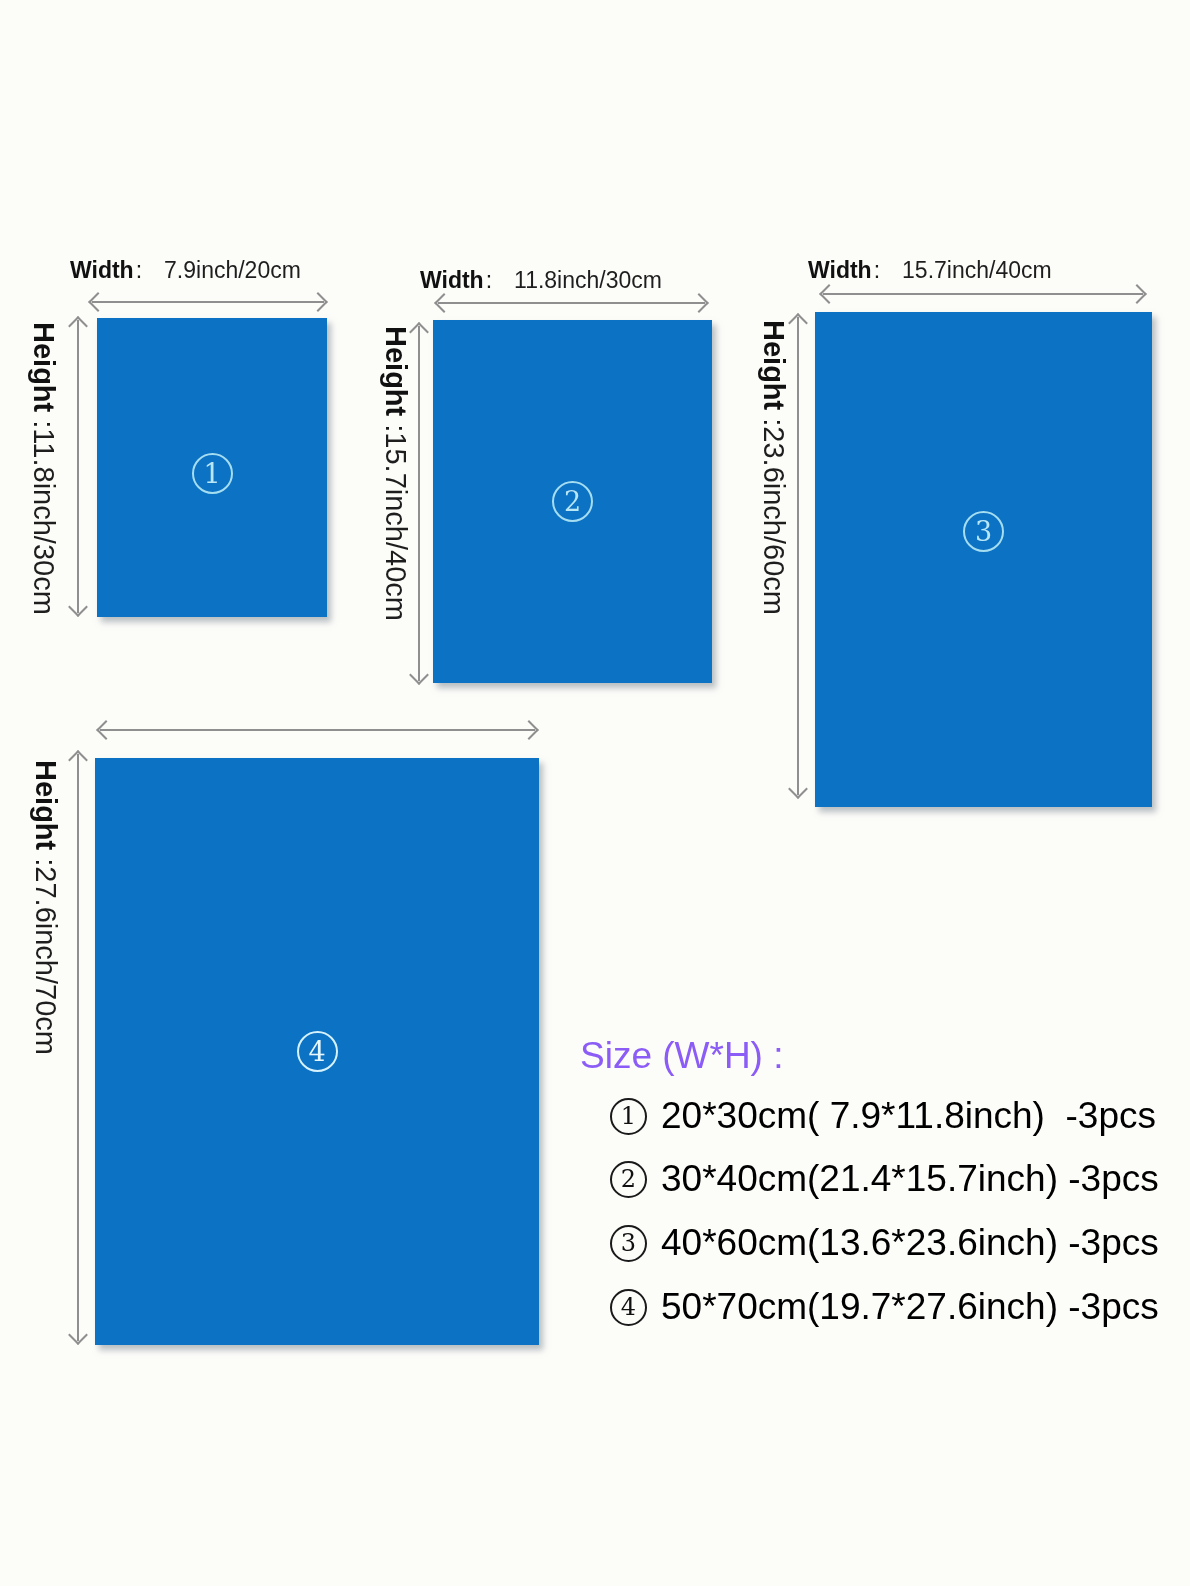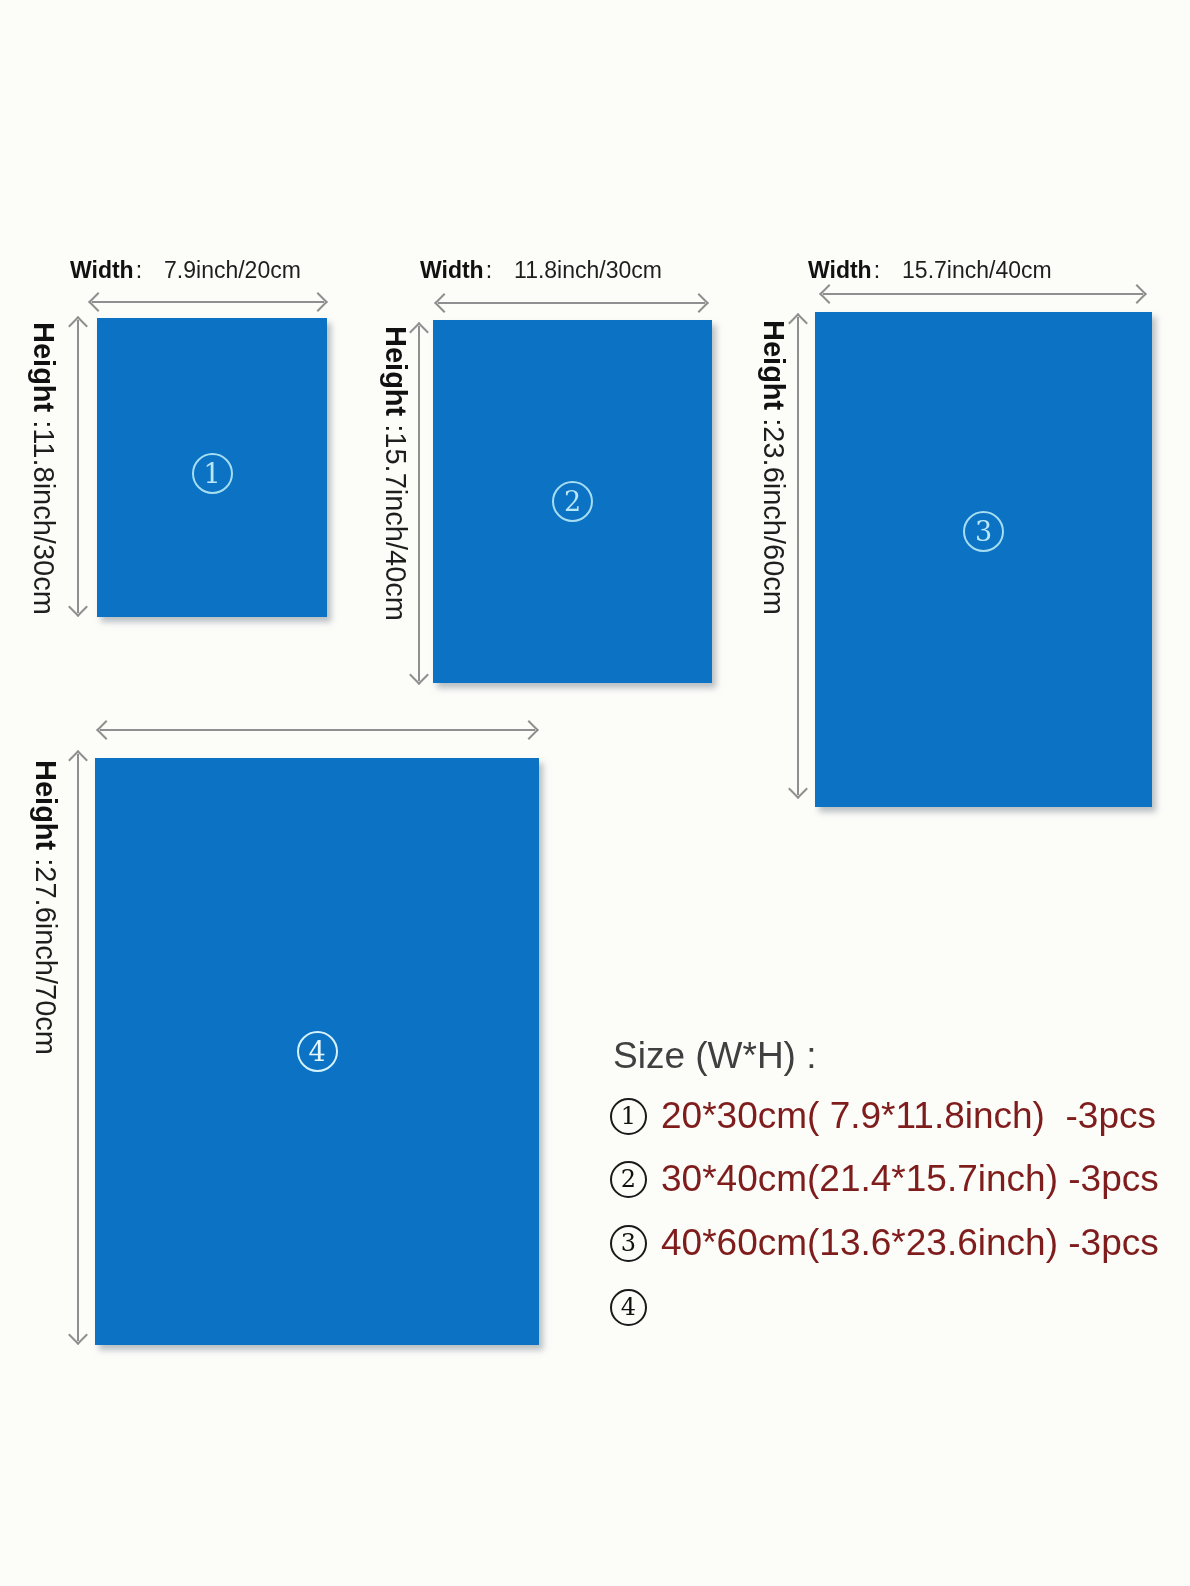--- a/index.html
+++ b/index.html
@@ -40,21 +40,21 @@
   .p4-rect .circ .circ-digit{color:#e6f8ff;}
 
   
   .wlabel{
     position:absolute;font-size:23px;white-space:nowrap;line-height:32px;
   }
   .dim-name{font-weight:700;color:#111;}
   .dim-colon{margin-left:2px;margin-right:22px;}
   .dim-value{color:#1e1e1e;}
   .p1-wlabel{left:70px;top:254px;width:300px;}
-  .p2-wlabel{left:420px;top:254px;width:300px;}
+  .p2-wlabel{left:420px;top:264px;width:300px;}
   .p3-wlabel{left:808px;top:254px;width:345px;}
   .p4-wlabel{left:72px;top:684px;width:320px;}
 
   .vlabel{
     position:absolute;font-size:29px;white-space:nowrap;line-height:32px;
     transform-origin:left top;transform:rotate(90deg);
   }
   .p1-vlabel{left:60px;top:322px;}
   .p2-vlabel{left:412px;top:326px;}
   .p3-vlabel{left:790px;top:320px;}
@@ -80,37 +80,37 @@
   }
   .varrow::before{top:-1px;transform:rotate(-135deg);}
   .varrow::after{bottom:-1px;transform:rotate(45deg);}
   .p1-varrow{left:77px;top:320px;height:293px;}
   .p2-varrow{left:418px;top:326px;height:355px;}
   .p3-varrow{left:797px;top:317px;height:478px;}
   .p4-varrow{left:77px;top:754px;height:587px;}
 
   
   .legend-title{
-    position:absolute;left:613px;top:1035px;
-    font-size:37px;color:#404040;white-space:pre;
+    position:absolute;left:580px;top:1035px;
+    font-size:37px;color:#8b5cf6;white-space:pre;
   }
   .lrow{
     position:absolute;left:610px;height:44px;
     display:flex;align-items:center;gap:14px;
   }
   .lrow1{top:1094px;}
   .lrow2{top:1157px;}
   .lrow3{top:1221px;}
   .lrow4{top:1285px;}
   .lcirc{
     width:33px;height:33px;border:2px solid #1a1a1a;border-radius:50%;
     flex:0 0 auto;display:flex;align-items:center;justify-content:center;
   }
   .lcirc-digit{font-family:"DejaVu Serif",serif;font-size:24px;line-height:1;color:#111;}
-  .legend-text{font-size:37px;color:#7f1d1d;white-space:pre;}
+  .legend-text{font-size:37px;color:#000000;white-space:pre;}
 </style>
 </head>
 <body>
 
 <div class="stage">
 
   <div class="wlabel p1-wlabel"><span class="dim-name">Width</span><span class="dim-colon">:</span><span class="dim-value">7.9inch/20cm</span></div>
   <div class="harrow p1-harrow"></div>
   <div class="varrow p1-varrow"></div>
   <div class="vlabel p1-vlabel"><span class="dim-name">Height</span><span> :</span><span class="dim-value">11.8inch/30cm</span></div>
@@ -166,15 +166,16 @@
   <div class="lrow lrow3">
     <span class="lcirc">
         <span class="lcirc-digit">3</span>
       </span>
     <span class="legend-text">40*60cm(13.6*23.6inch) -3pcs</span>
   </div>
   <div class="lrow lrow4">
     <span class="lcirc">
         <span class="lcirc-digit">4</span>
       </span>
+    <span class="legend-text">50*70cm(19.7*27.6inch) -3pcs</span>
   </div>
 
 </div>
 
 </body></html>

